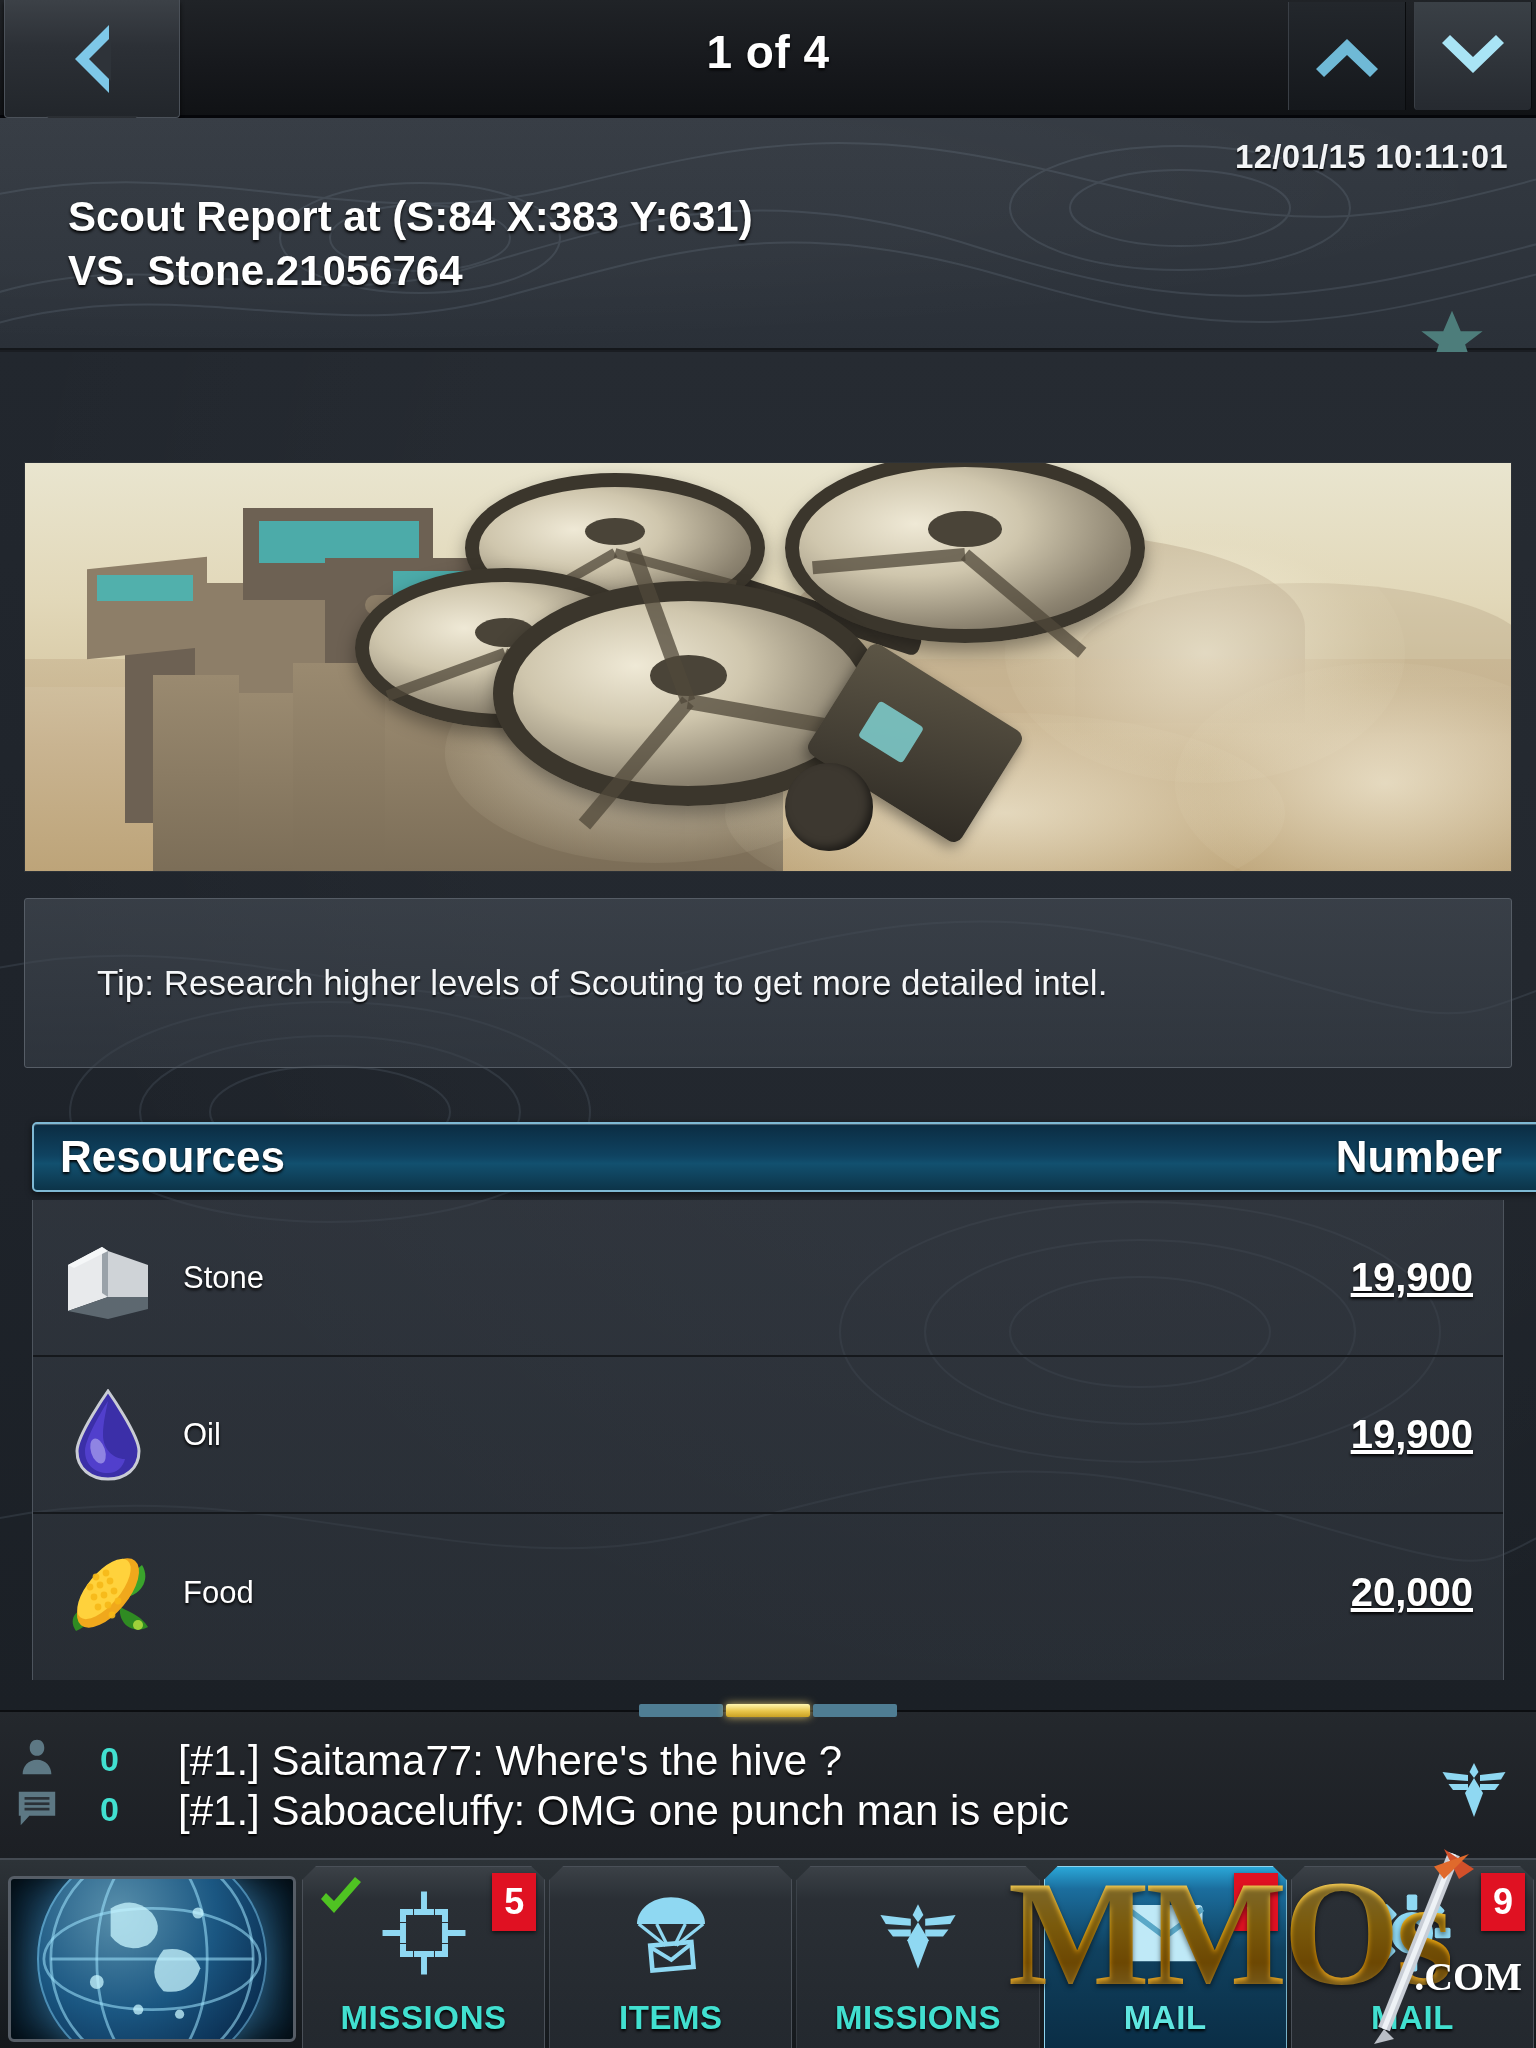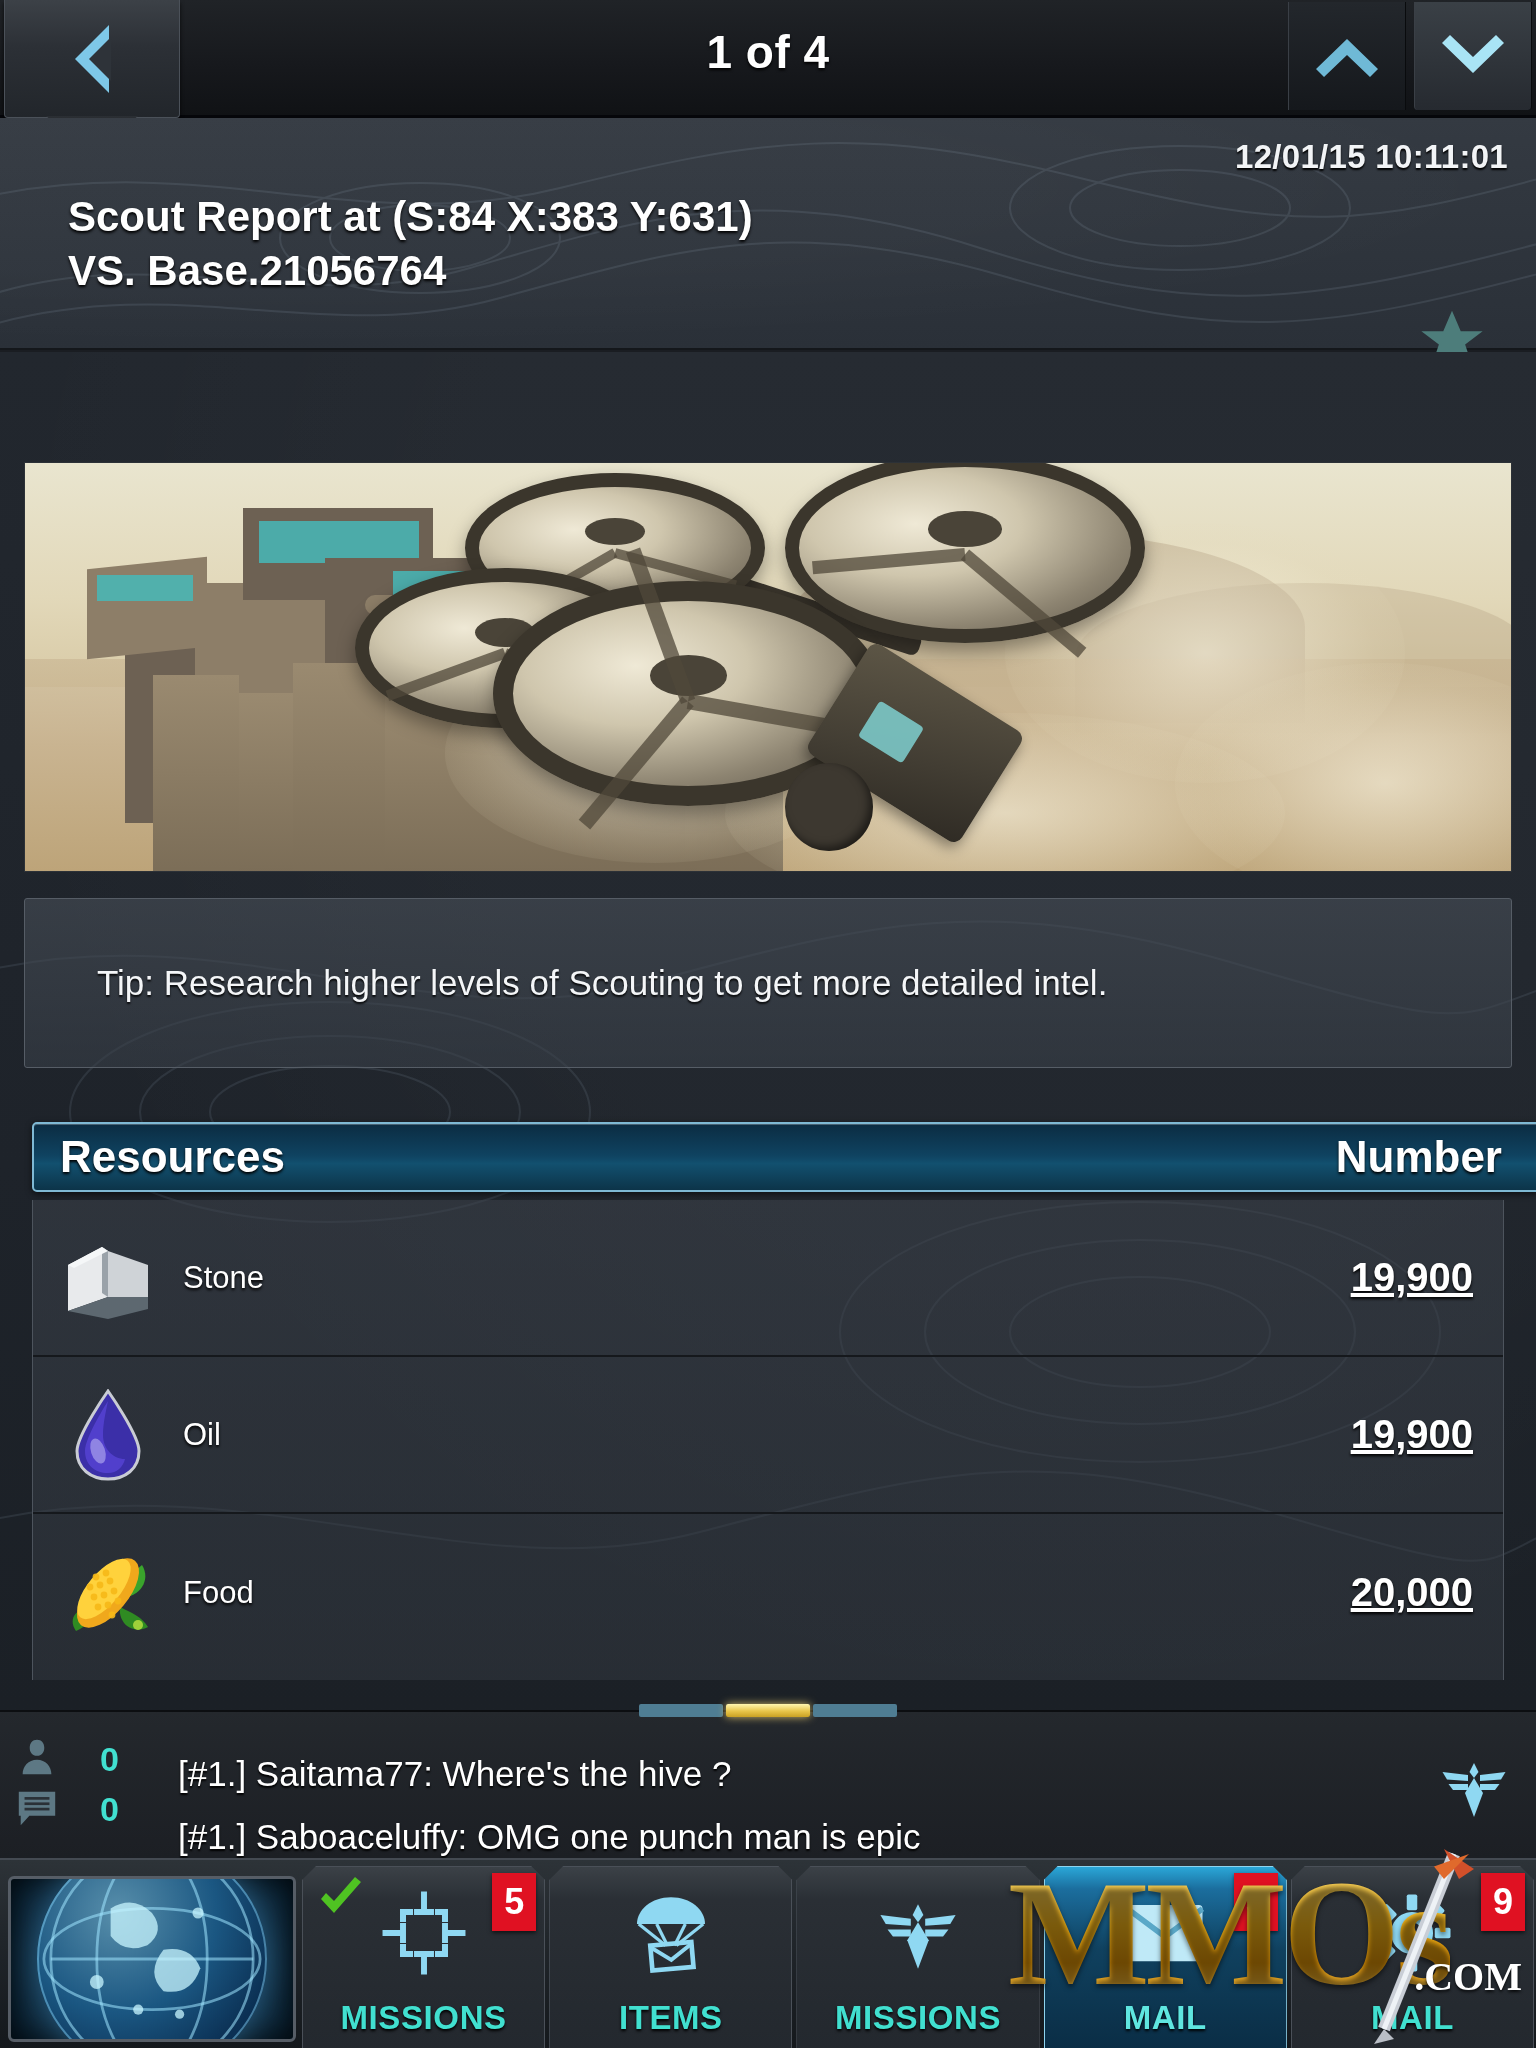--- a/index.html
+++ b/index.html
@@ -211,21 +211,21 @@
   .pager{
     position:absolute; left:50%; top:-8px; transform:translateX(-50%);
     display:flex; gap:3px;
   }
   .pg{ width:84px; height:13px; background:#4f7d93; border-radius:2px; }
   .pg.active{ background:linear-gradient(180deg,#fff6b0,#e8c54a 55%,#c9a123); box-shadow:0 0 9px rgba(255,224,120,.8); }
   .chat-left{ position:absolute; left:14px; top:22px; width:180px; }
   .chat-row-ico{ display:flex; align-items:center; height:50px; }
   .chat-cnt{ color:#41e0d0; font-size:34px; font-weight:bold; margin-left:40px; }
   .chat-lines{ position:absolute; left:178px; top:24px; }
-  .chat-line{ color:#ffffff; font-size:35px; height:50px; line-height:50px; text-shadow:0 2px 2px #000; white-space:nowrap;margin-top:13px; }
+  .chat-line{ color:#ffffff; font-size:42px; height:50px; line-height:50px; text-shadow:0 2px 2px #000; white-space:nowrap; }
   .alliance-emblem{ position:absolute; right:26px; top:38px; }
 
   
   .bottomnav{
     position:absolute; left:0; top:1858px; width:1536px; height:190px;
     background:linear-gradient(180deg,#2d3338 0%,#21262b 40%,#14181c 100%);
     border-top:2px solid #444a52;
   }
   .globe-btn{
     position:absolute; left:8px; top:16px; width:288px; height:166px;
@@ -323,21 +323,21 @@
         <path d="M-20 80 C 200 30, 360 120, 560 70 S 860 5, 1080 60 S 1360 110, 1560 55"></path>
         <ellipse cx="420" cy="120" rx="140" ry="55"></ellipse>
         <ellipse cx="420" cy="120" rx="90" ry="33"></ellipse>
         <ellipse cx="1180" cy="90" rx="170" ry="62"></ellipse>
         <ellipse cx="1180" cy="90" rx="110" ry="38"></ellipse>
       </g>
     </svg>
     <div class="timestamp">12/01/15 10:11:01</div>
     <div class="report-title">
       <div>Scout Report at (S:84 X:383 Y:631)</div>
-      <div>VS. Base.21056764</div>
+      <div>VS. Stone.21056764</div>
     </div>
     <div class="star-icon">
       <svg width="72" height="70" viewBox="0 0 24 24">
           <path d="M12 2 L15 9 L22.5 9 L16.5 13.5 L19 21 L12 16.5 L5 21 L7.5 13.5 L1.5 9 L9 9 Z" fill="#4d7d7b"></path>
         </svg>
     </div>
   </div>
 
   <div class="body-panel">
 

